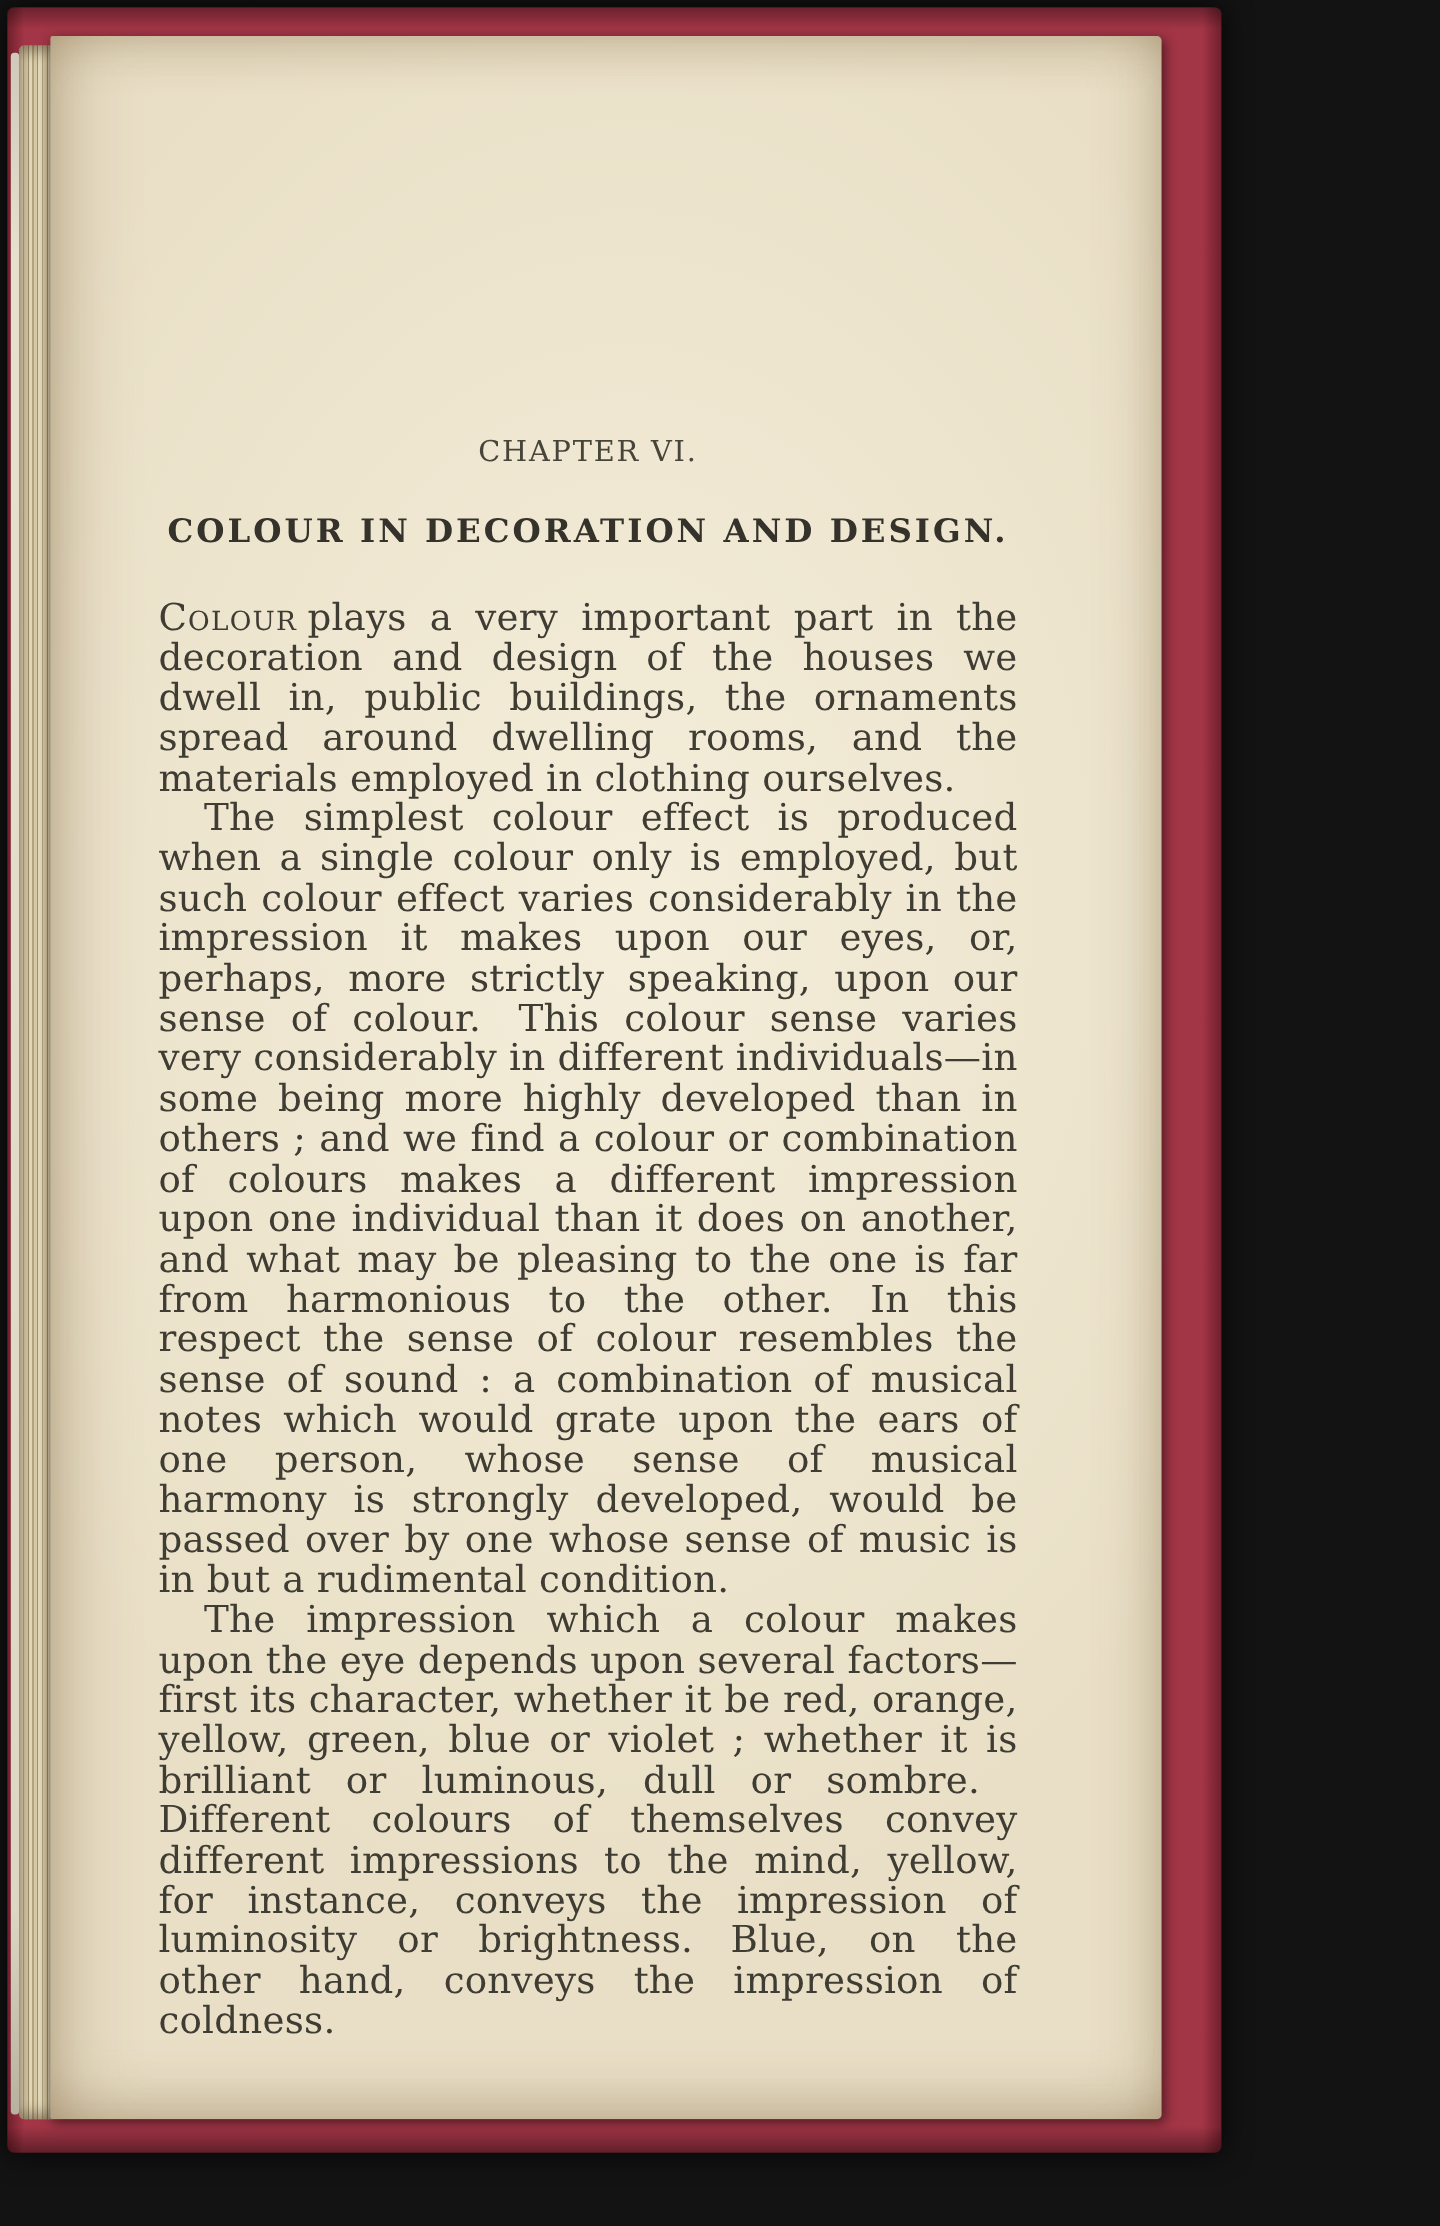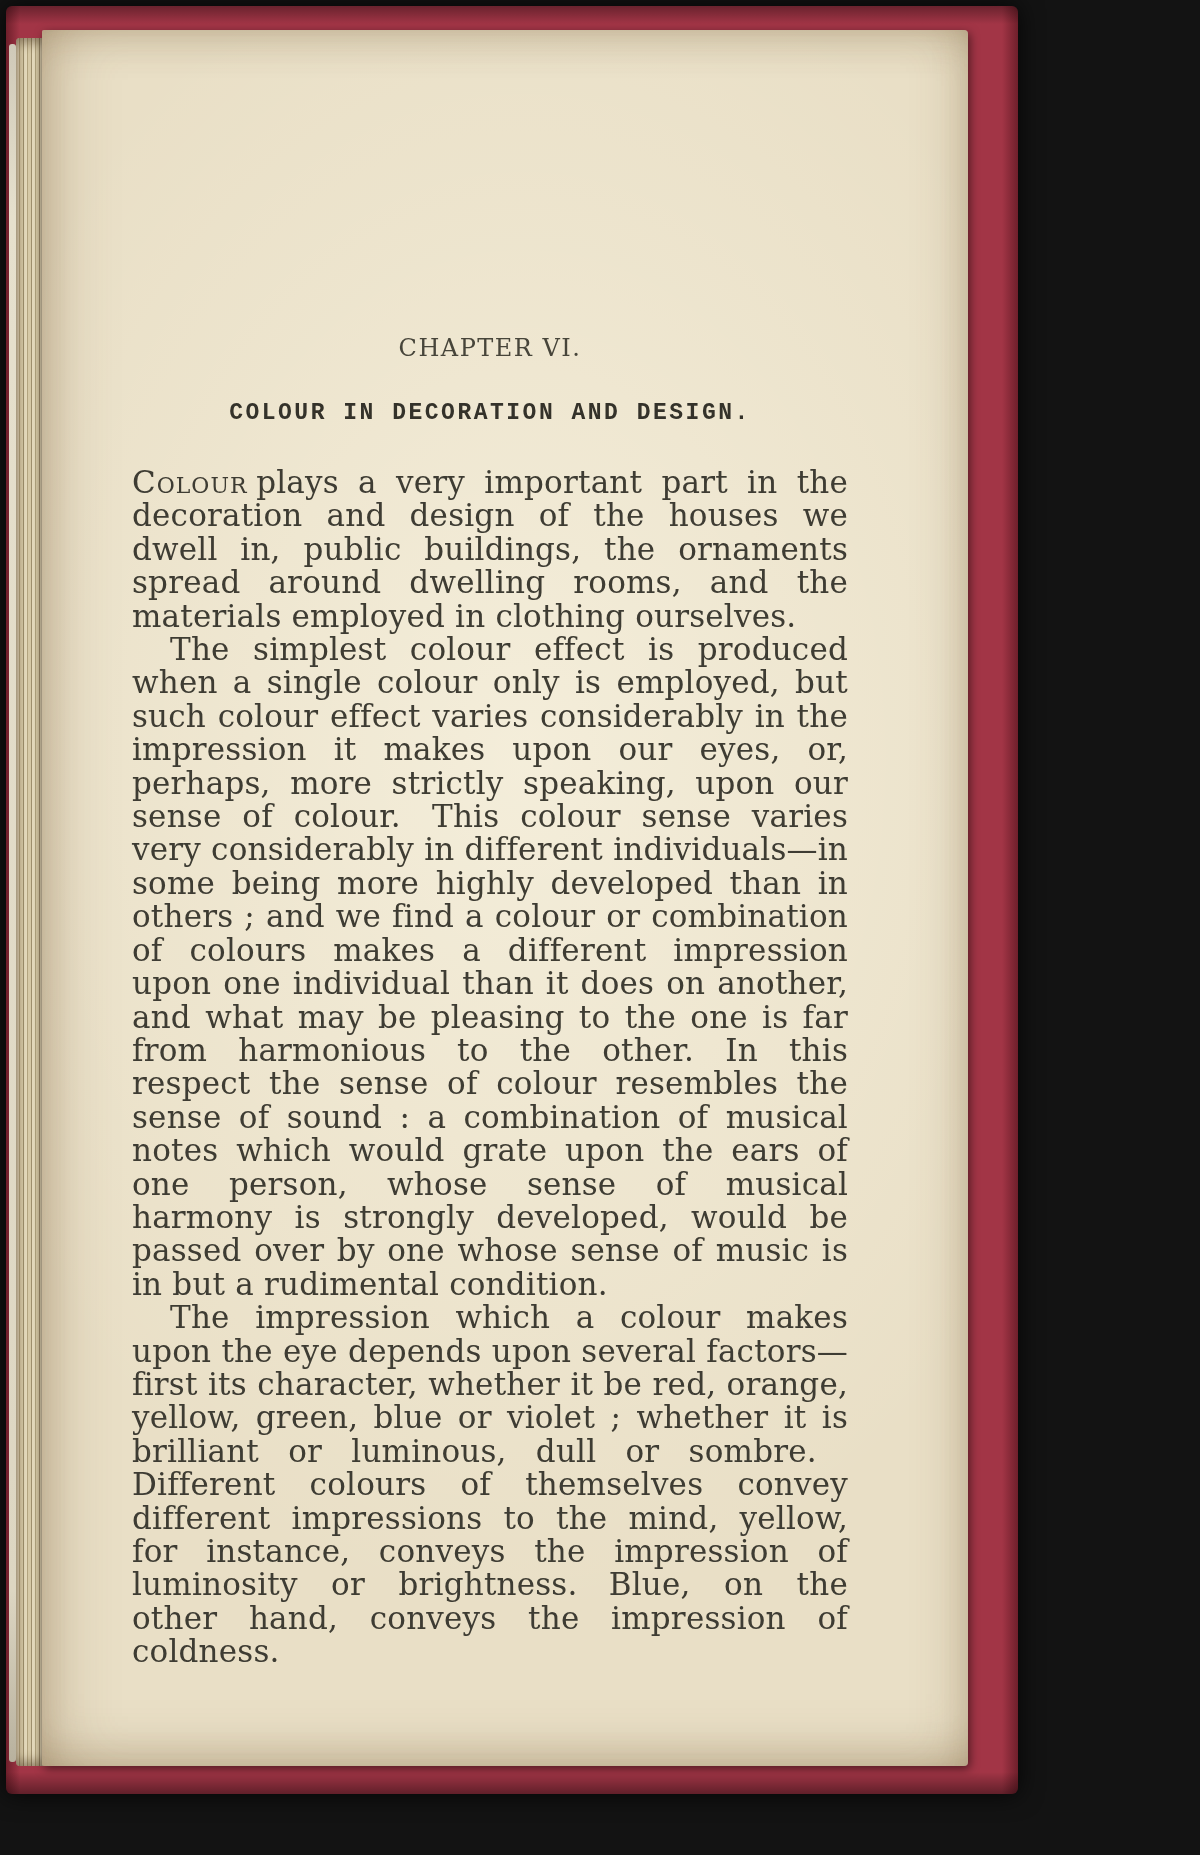--- a/index.html
+++ b/index.html
@@ -69,39 +69,38 @@
       inset 36px 0 70px -34px rgba(110,80,40,0.38),
       inset -26px 0 60px -30px rgba(110,80,40,0.30),
       inset 0 24px 50px -28px rgba(110,80,40,0.30),
       inset 0 -30px 60px -30px rgba(110,80,40,0.35),
       2px 3px 10px rgba(0,0,0,0.5);
     border-radius: 2px 4px 4px 2px;
   }
   .text-block {
     position: absolute;
     left: 90px;
-    top: 304px;
+    top: 332px;
     width: 716px;
     color: var(--ink, #3e3c33);
   }
   .chapter {
     text-align: center;
     font-size: 24px;
     letter-spacing: 1.5px;
     color: #47453a;
     margin: 0 0 38px 0;
   }
   .title {
     text-align: center;
-    font-size: 23px;
+    font-size: 27px;
     font-weight: bold;
     letter-spacing: 2.5px;
     color: #34322a;
     margin: 0 0 40px 0;
-    font-family: Liberation Mono, monospace;
   }
   p.para {
     margin: 0;
     font-size: 31px;
     line-height: 33.4px;
     text-align: justify;
     letter-spacing: 0.2px;
     color: var(--ink, #3e3c33);
   }
   p.para.indent {

